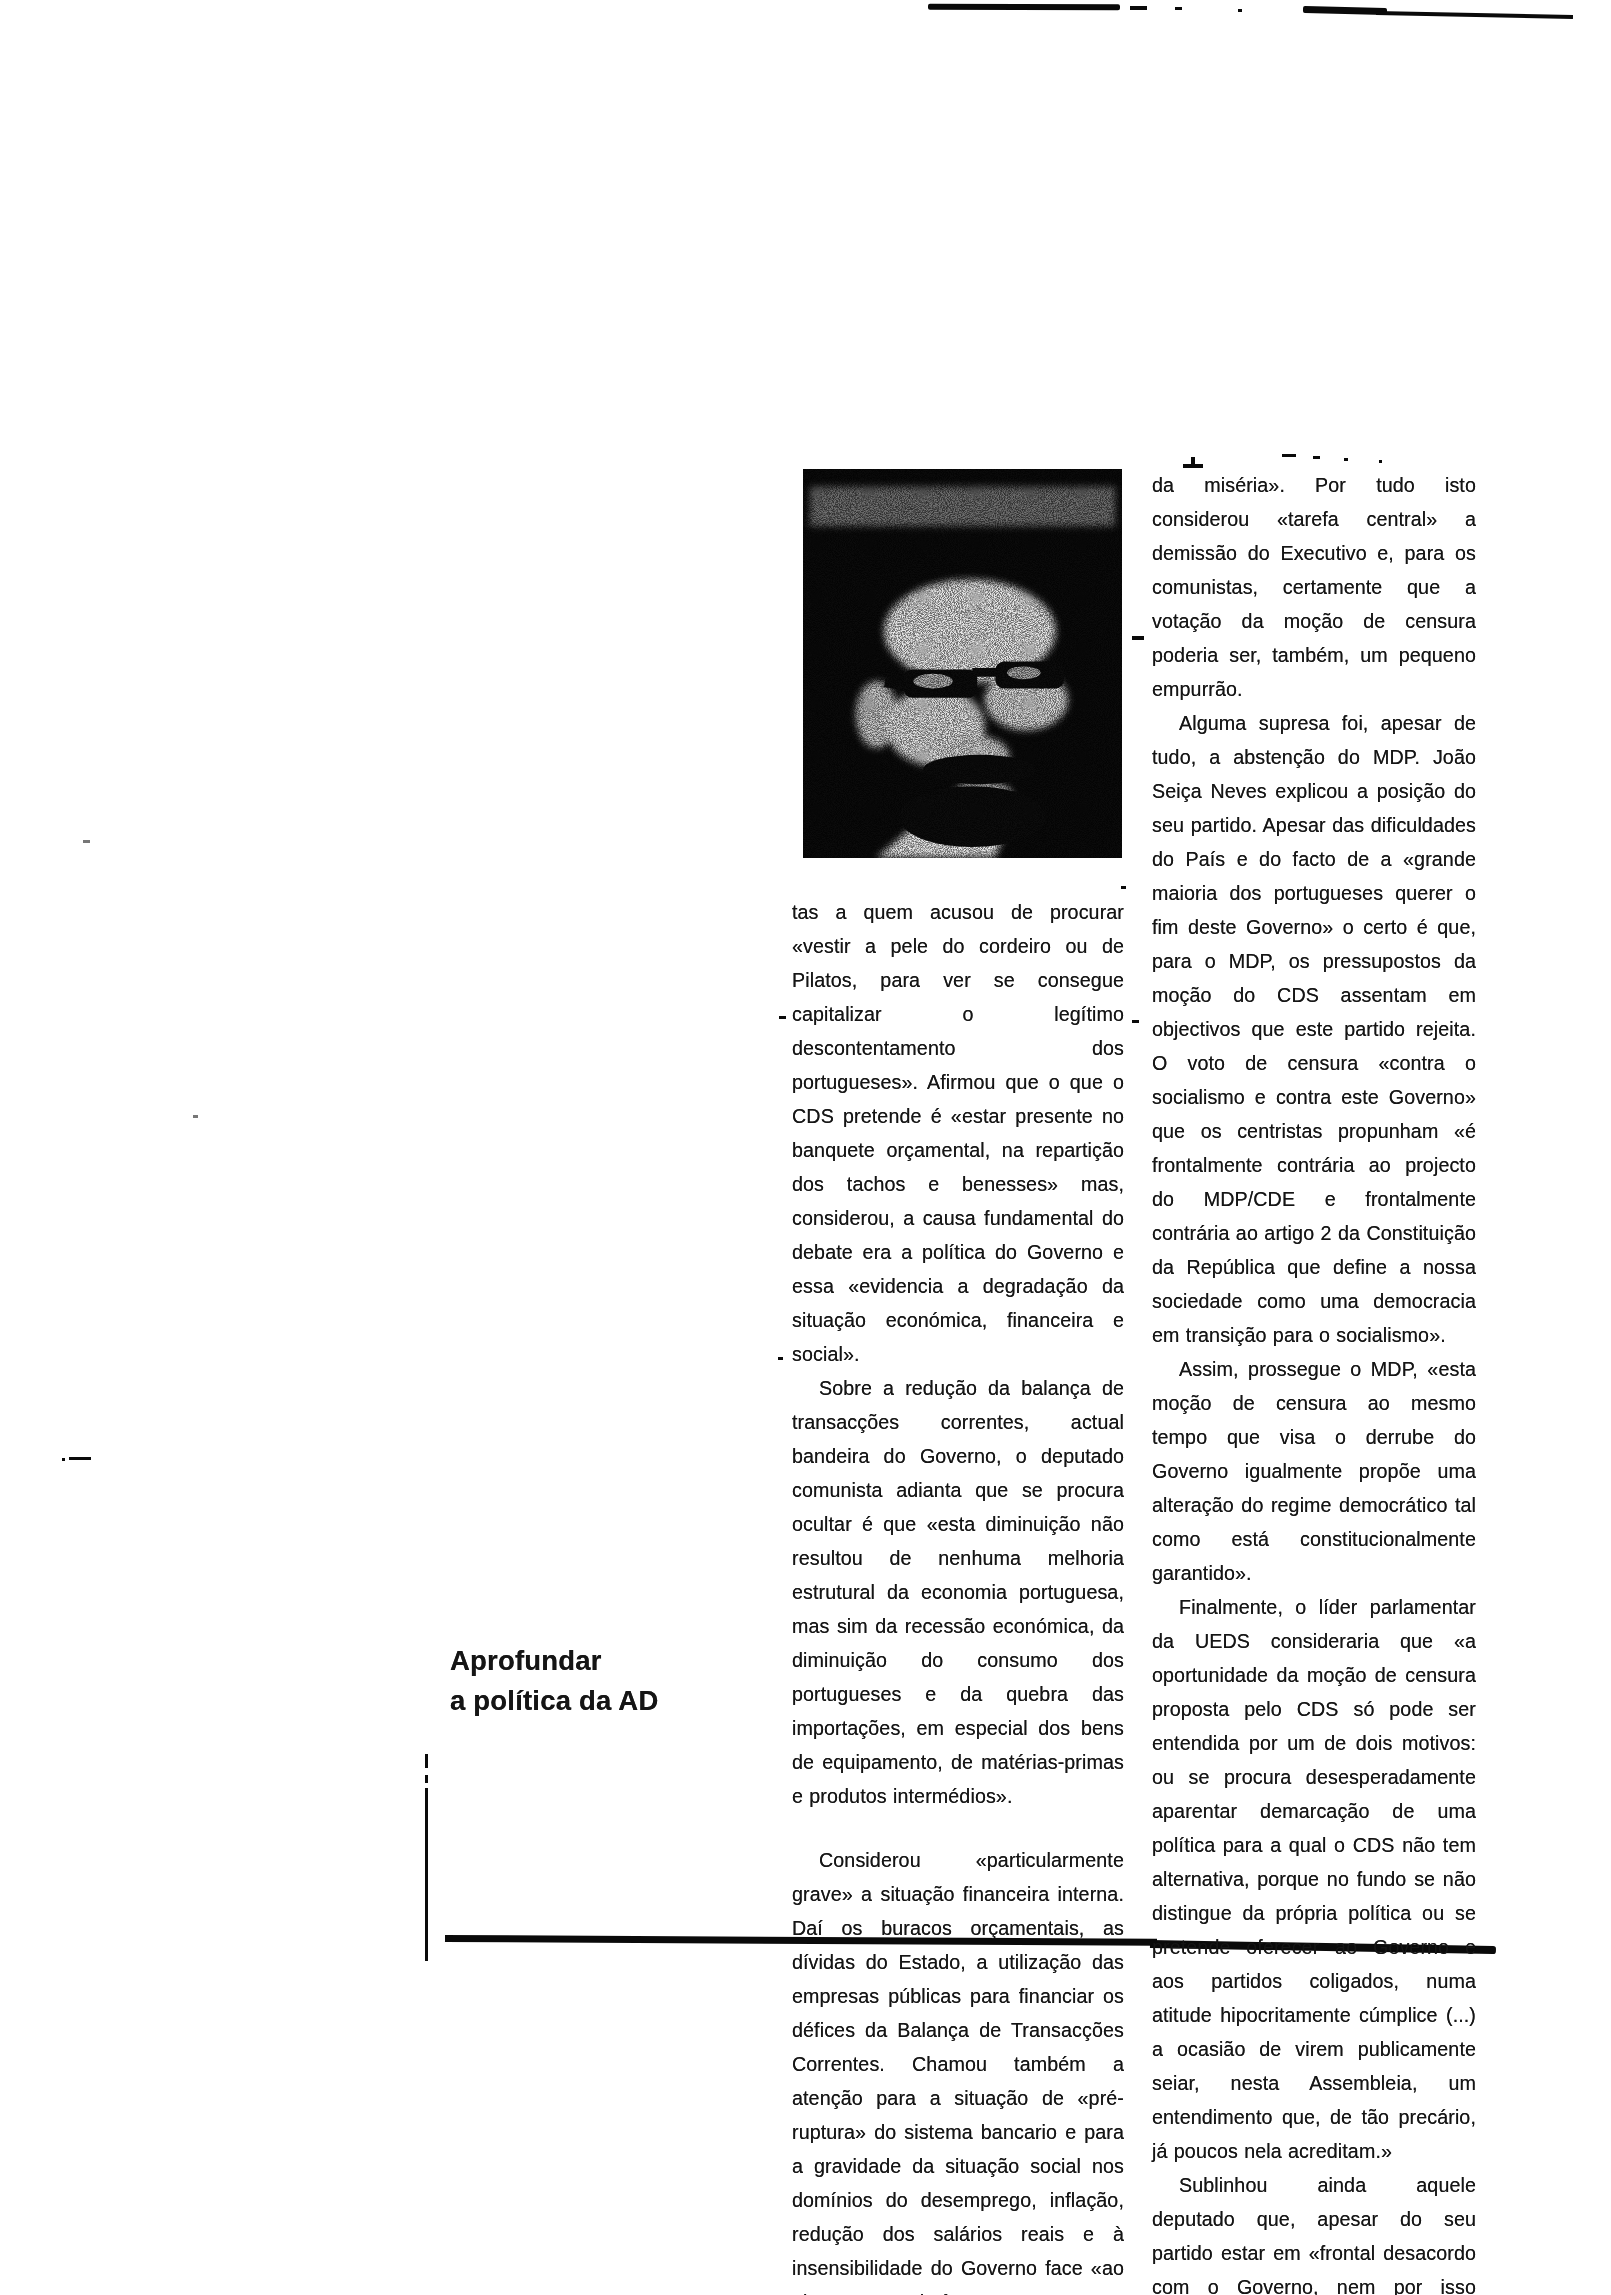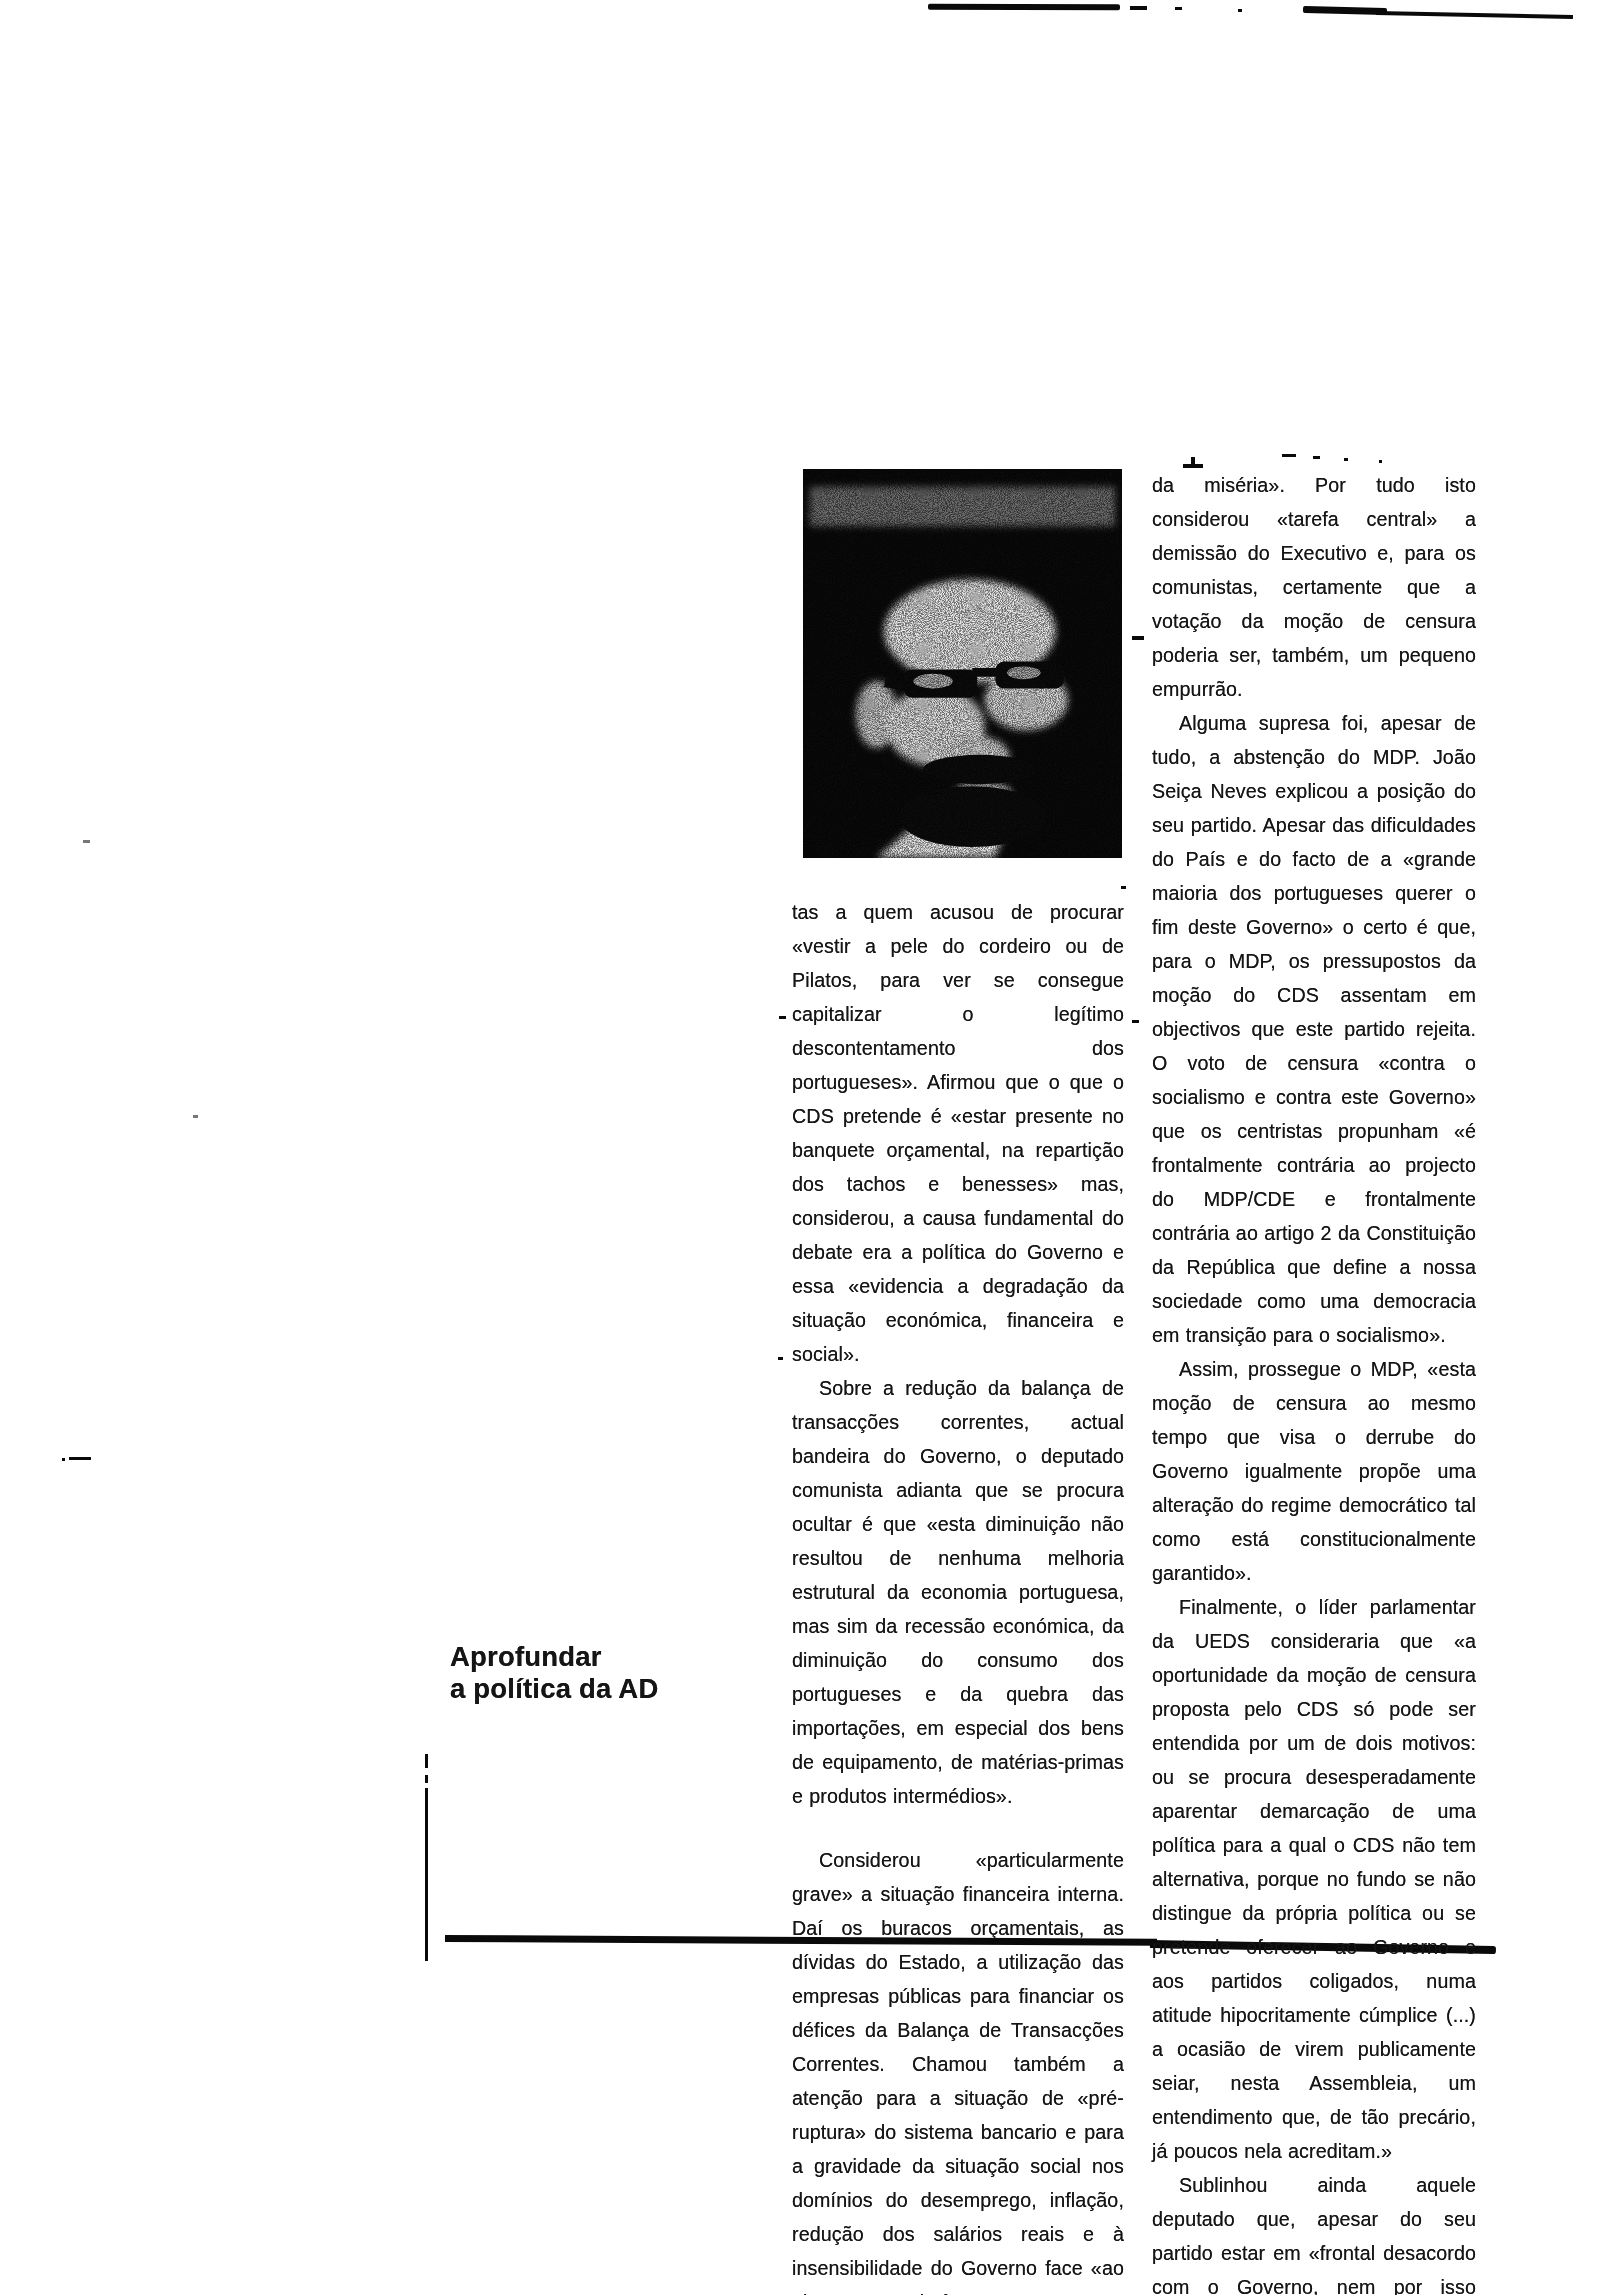--- a/index.html
+++ b/index.html
@@ -22,21 +22,21 @@
     line-height:34px;
     letter-spacing:0.1px;
     word-spacing:0.7px;
     text-shadow:0 0 0.5px rgba(10,10,10,0.75);
   }
   .indent{text-indent:27px;}
   .gap{margin-top:30px;}
   .heading{
     margin:0 0 33px 0;
     font-size:27.5px;
-    line-height:32px;
+    line-height:40px;
     font-weight:700;
     letter-spacing:0.2px;
     white-space:pre-line;
     text-shadow:0 0 0.5px rgba(10,10,10,0.8);
   }
   .byline{
     margin-top:6.9px;
     font-size:24px;
     font-weight:700;
     text-align:right;

